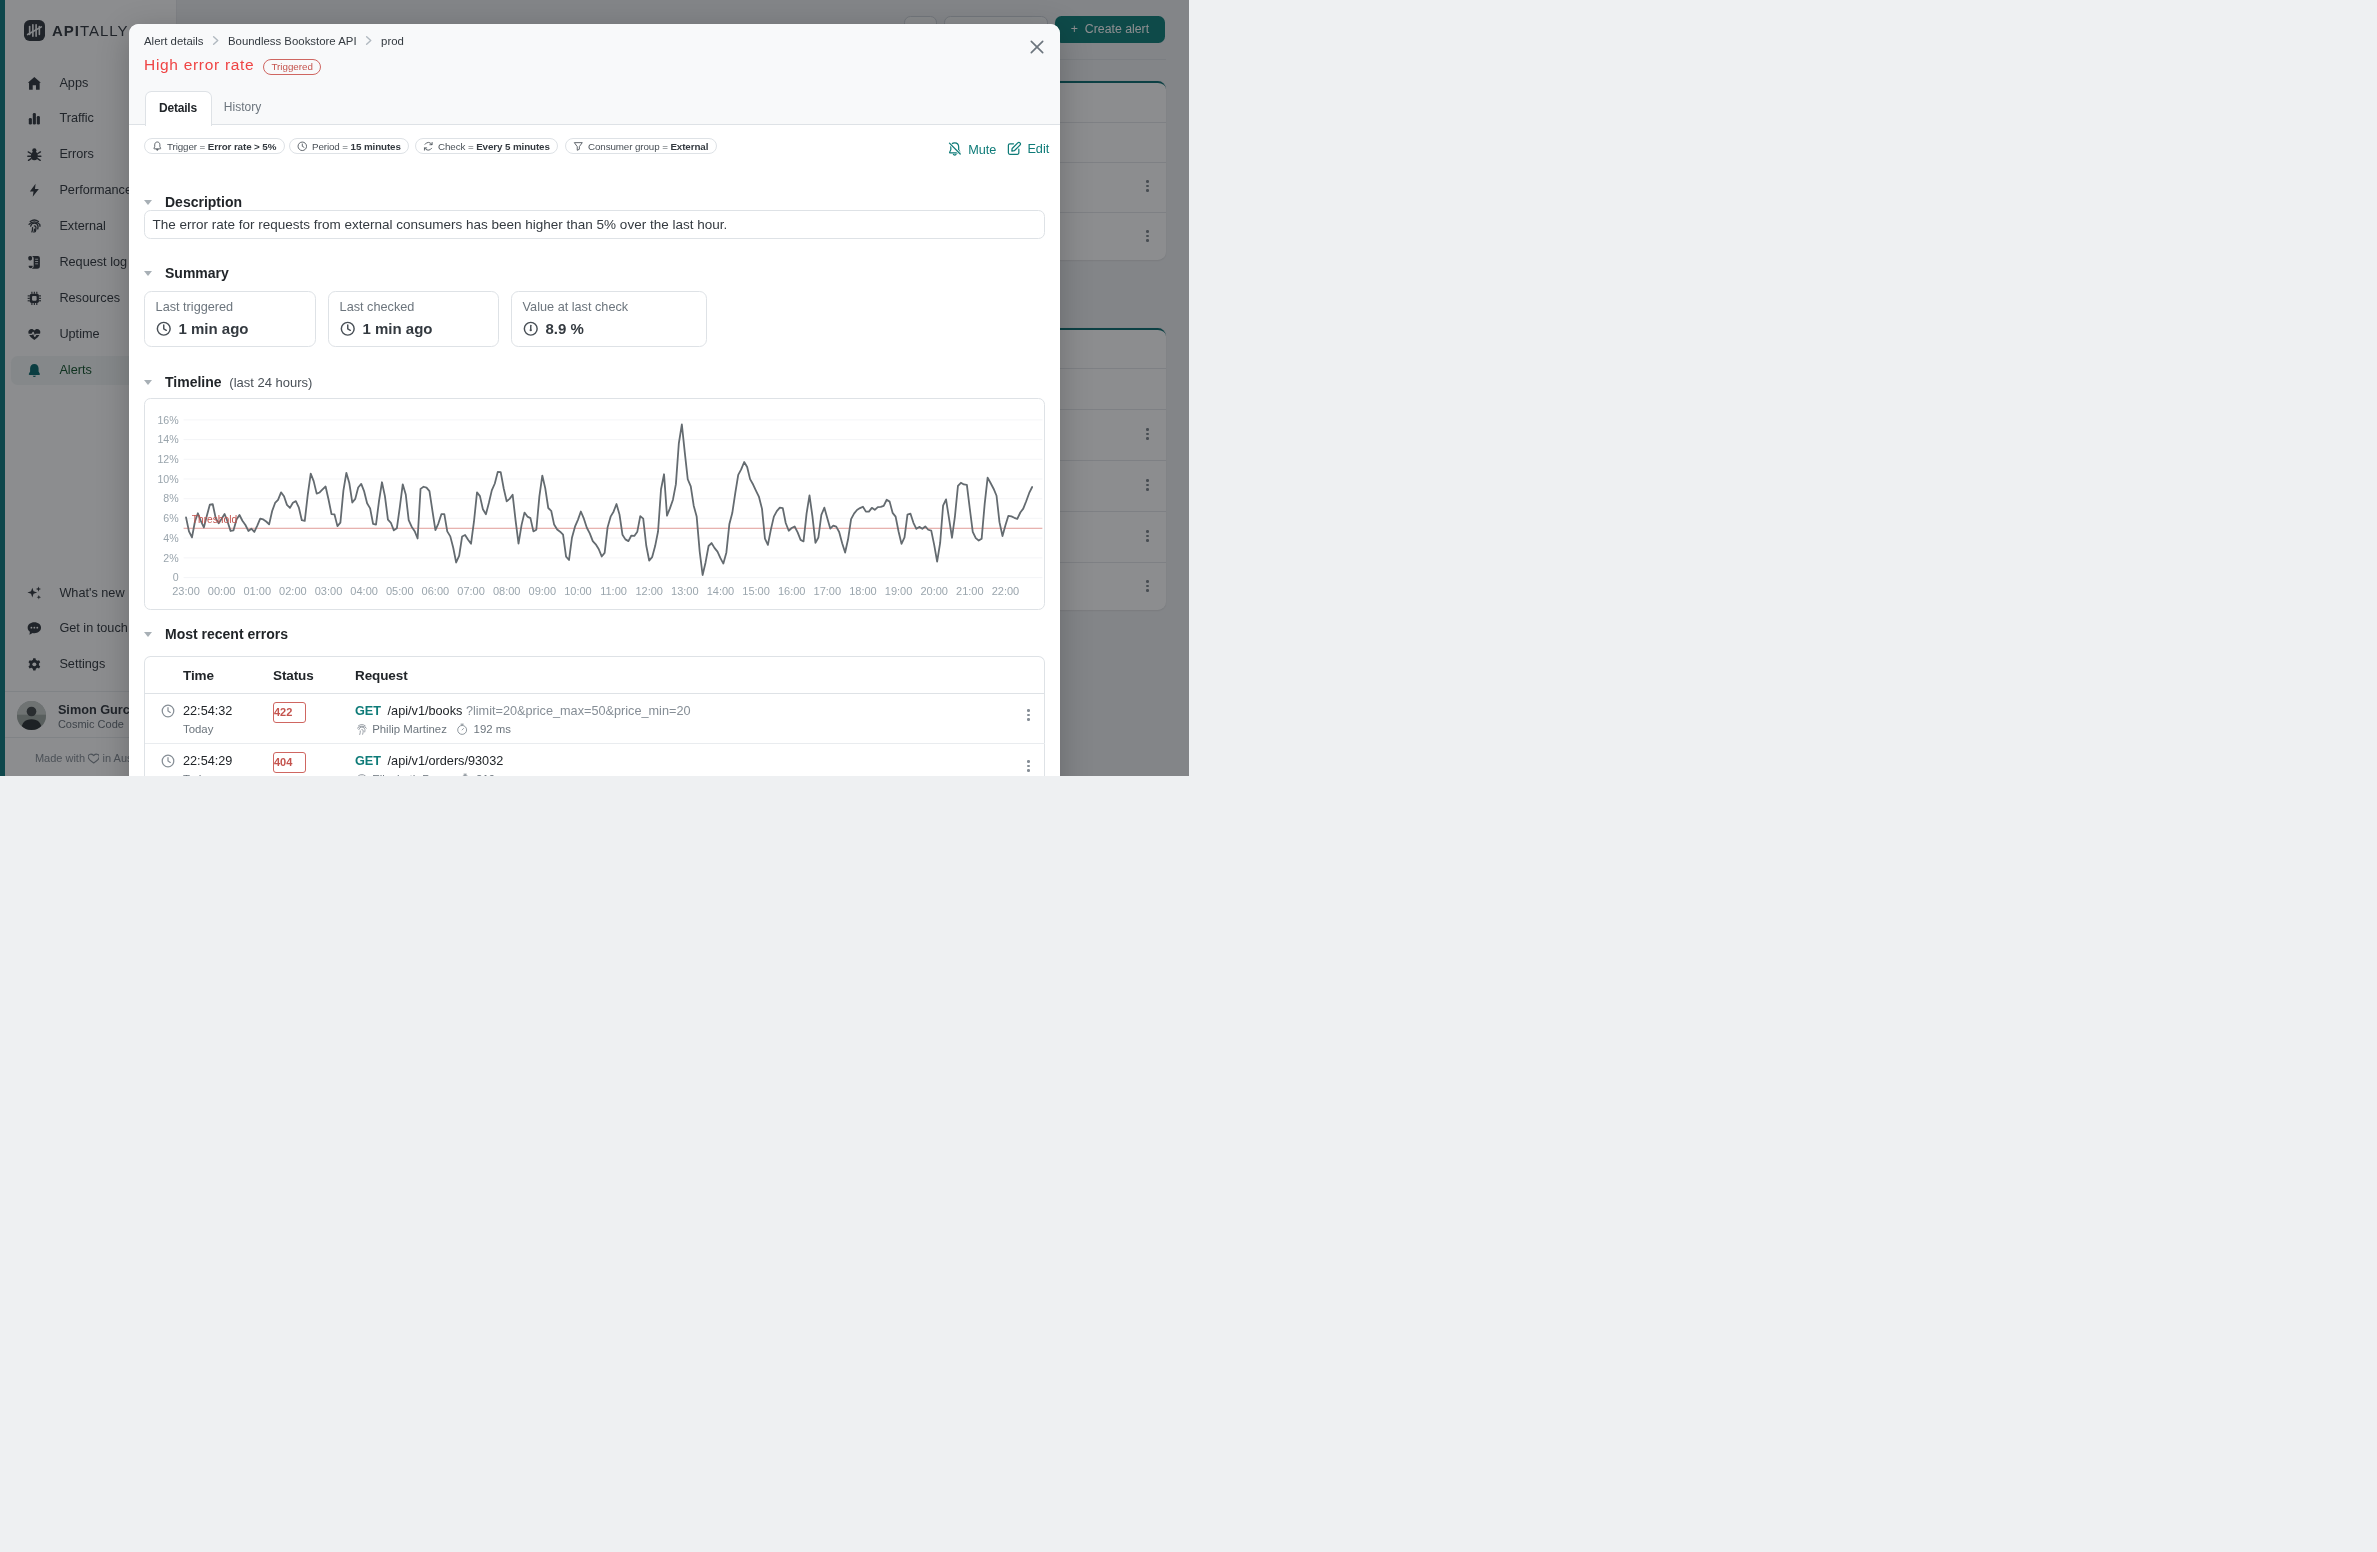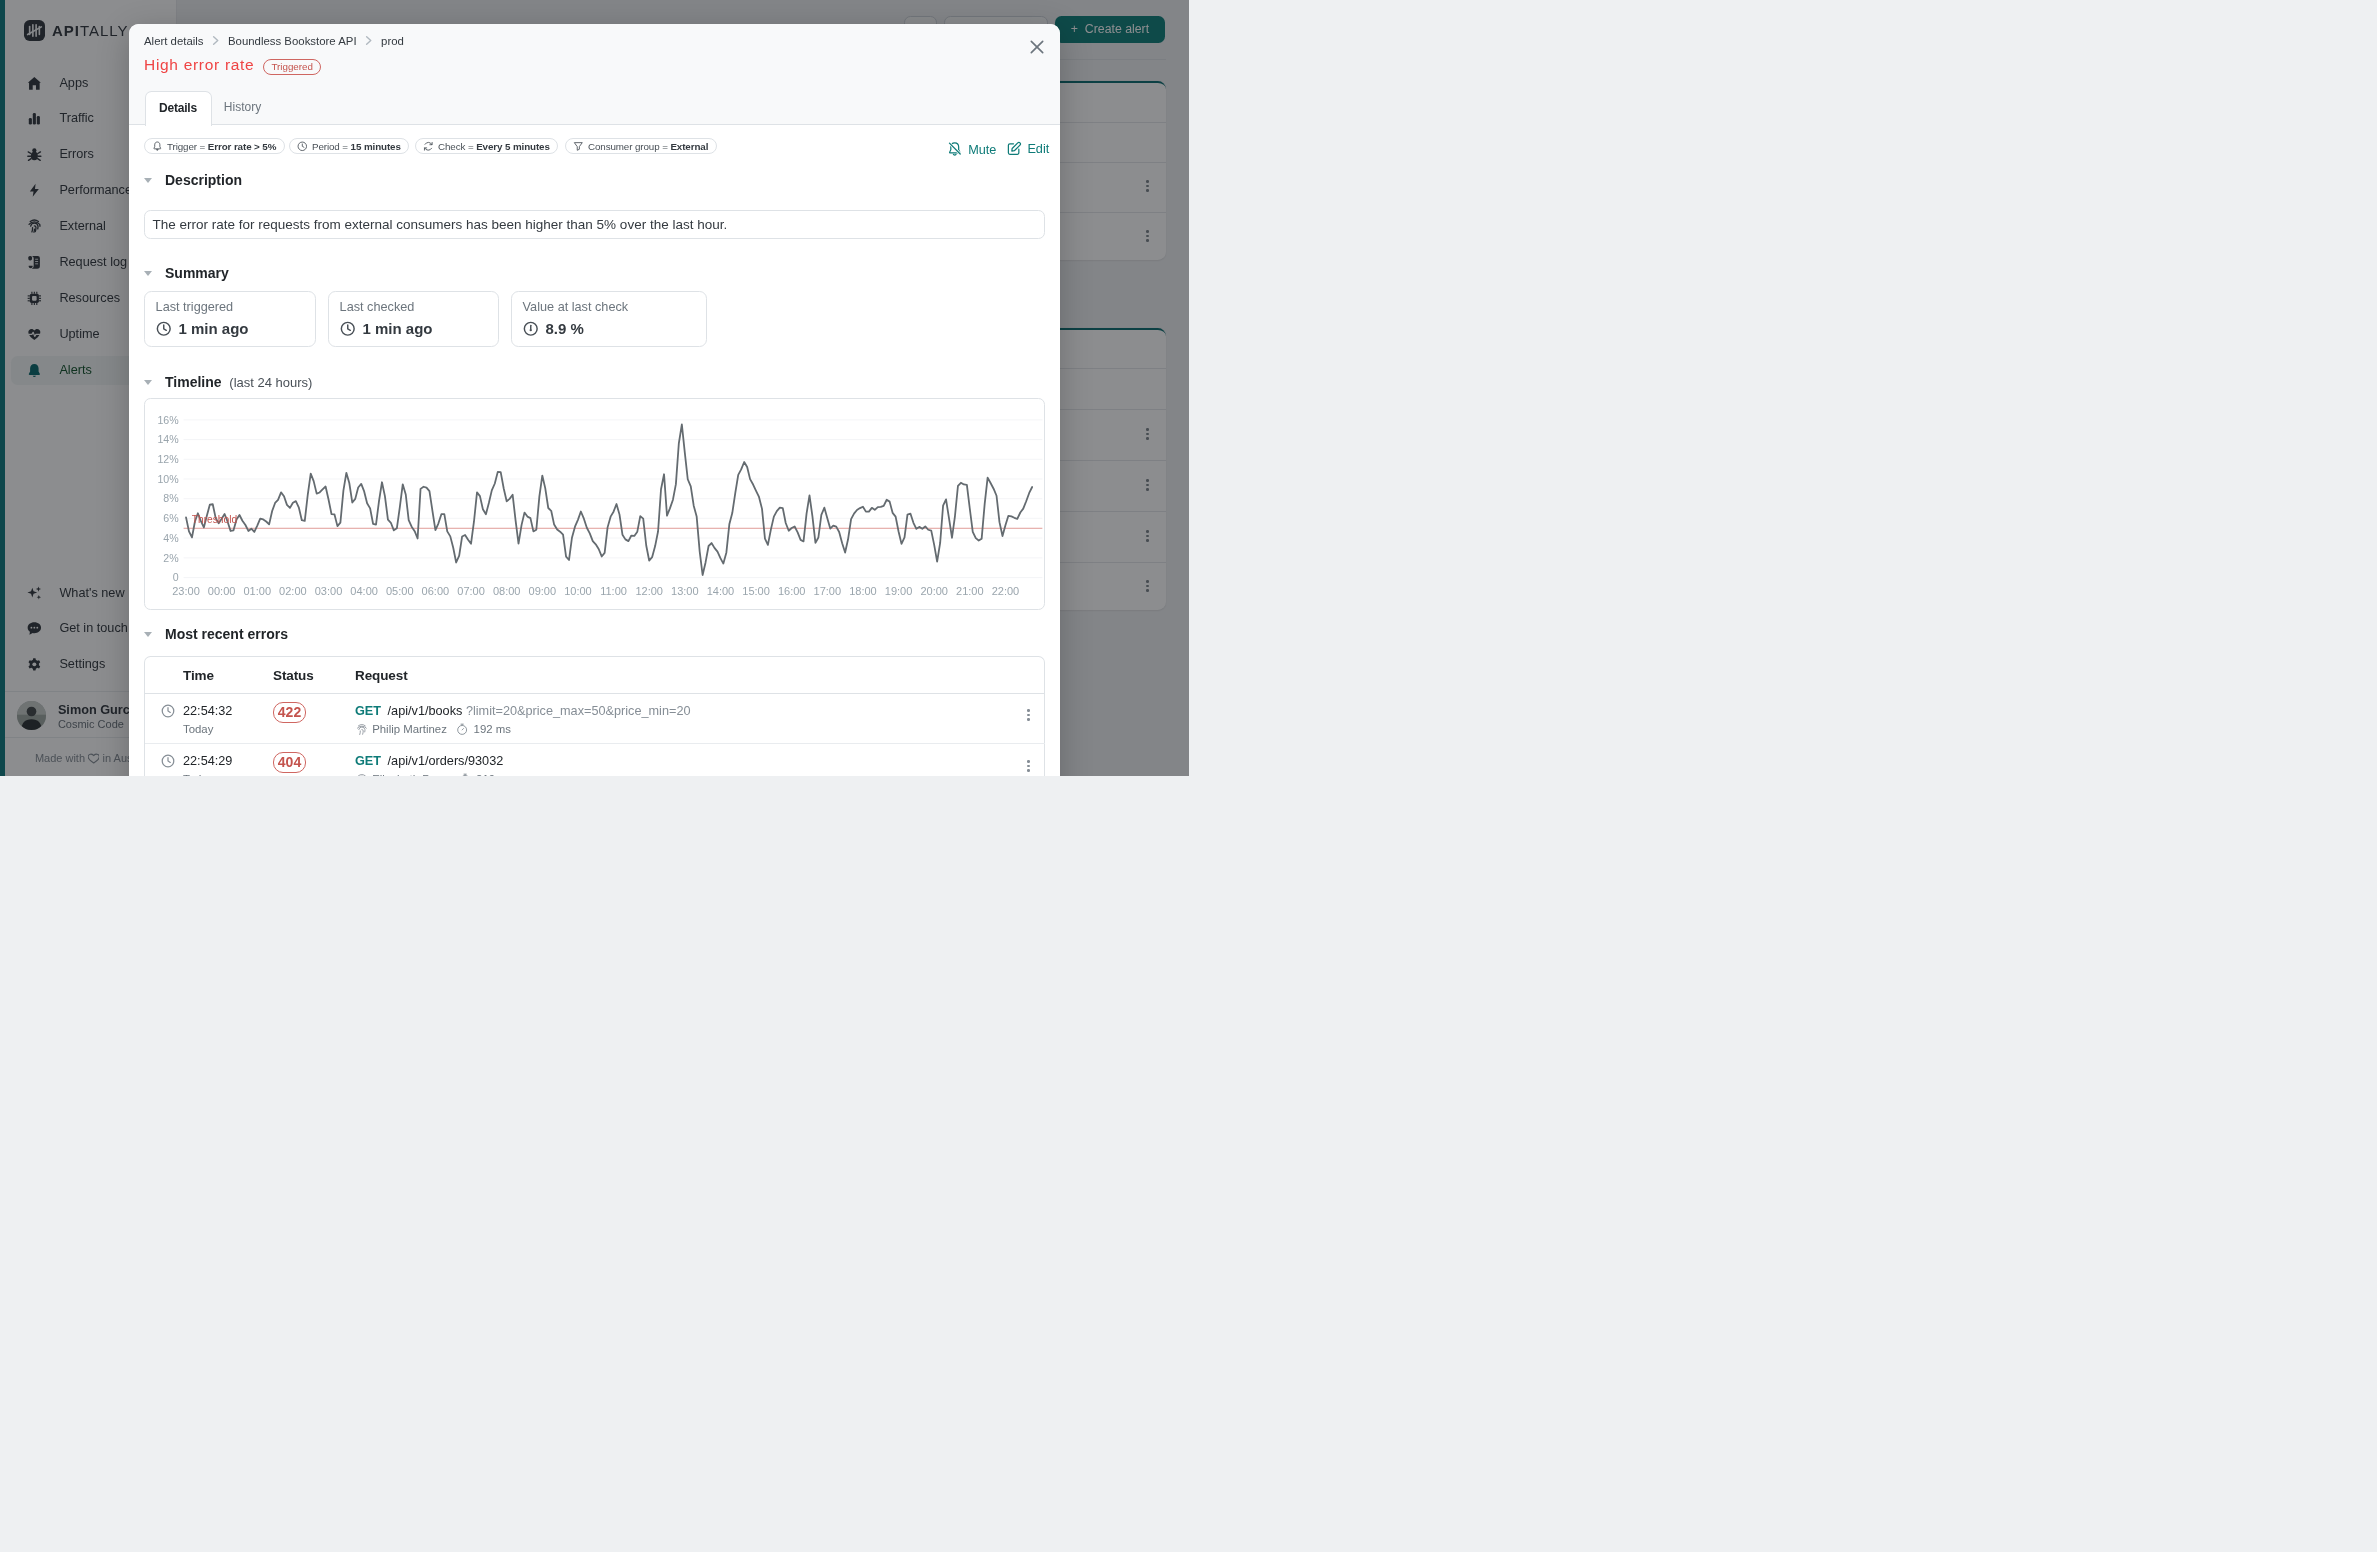--- a/index.html
+++ b/index.html
@@ -56,21 +56,21 @@
 
 #chartbox{position:absolute;left:15px;top:374px;width:901px;height:212px;border:0.8px solid #dee2e6;border-radius:6.5px}
 
 #tablebox{position:absolute;left:15px;top:632px;width:901px;height:196px;border:0.8px solid #dee2e6;border-radius:6.5px 6.5px 0 0;border-bottom:none}
 .th{position:absolute;top:10.6px;font-size:13.5px;font-weight:bold;color:#212529;letter-spacing:-0.1px}
 #thline{position:absolute;left:0;top:36px;width:900px;height:0.8px;background:#dee2e6}
 .trline{position:absolute;left:0;width:900px;height:0.8px;background:#e9ecef}
 .rowclock{position:absolute;left:15.5px;width:14px;height:14px}
 .t-time{position:absolute;left:38px;font-size:12.7px;color:#212529}
 .t-day{position:absolute;left:38px;font-size:11.4px;color:#6c757d}
-.sbadge{position:absolute;left:128px;width:33px;height:21px;border:1.2px solid #cf6661;border-radius:10px;color:#c4534d;font-size:14px;font-weight:bold;text-align:center;line-height:19.6px}
+.sbadge{position:absolute;left:128px;width:33px;height:21px;border:1.2px solid #cf6661;border-radius:3px;color:#c4534d;font-size:11px;font-weight:bold;text-align:left;line-height:19.6px}
 .req1{position:absolute;left:210px;font-size:12.7px;white-space:nowrap}
 .req1 .m{color:#0e7b78;font-weight:bold;margin-right:6.5px}
 .req1 .q{color:#868e96}
 .req2{position:absolute;left:210px;font-size:11.4px;color:#6c757d;white-space:nowrap}
 .req2 svg{vertical-align:-2.5px;margin-right:4.9px}
 .mdots{position:absolute;left:882px;width:3.3px;height:14.7px}
 .mdots i{display:block;width:2.5px;height:2.5px;border-radius:50%;background:#868e96;margin:0 0 2.1px 0}
 </style>
 </head>
 <body>
@@ -334,21 +334,21 @@
         <line x1="3" y1="2.6" x2="16.2" y2="16" stroke="#ffffff" stroke-width="3.4"></line>
         <line x1="3" y1="2.6" x2="16.2" y2="16" stroke="#0e7b78" stroke-width="1.5" stroke-linecap="round"></line>
       </svg>Mute</div>
   <div class="tlink" style="left:878px"><svg width="14.7" height="14.7" viewBox="0 0 18 18">
         <g fill="none" stroke="#0e7b78" stroke-width="1.5" stroke-linecap="round" stroke-linejoin="round">
           <path d="M8 3.5 L3.5 3.5 A1.8 1.8 0 0 0 1.7 5.3 L1.7 14.5 A1.8 1.8 0 0 0 3.5 16.3 L12.7 16.3 A1.8 1.8 0 0 0 14.5 14.5 L14.5 10"></path>
           <path d="M13.2 2.3 A1.9 1.9 0 0 1 15.9 5 L9 11.9 L5.9 12.3 L6.3 9.2 Z"></path>
         </g>
       </svg>Edit</div>
 
-  <div class="shead" style="top:148px"><span class="car"></span>Description</div>
+  <div class="shead" style="top:170px"><span class="car"></span>Description</div>
   <div id="descbox">The error rate for requests from external consumers has been higher than 5% over the last hour.</div>
 
   <div class="shead" style="top:241px"><span class="car"></span>Summary</div>
   <div class="scard" style="left:15px;width:172px">
     <div class="l1">Last triggered</div>
     <div class="l2"><svg width="15.5" height="15.5" viewBox="0 0 16 16">
           <circle cx="8" cy="8" r="6.6" fill="none" stroke="#495057" stroke-width="1.5"></circle>
           <path d="M8 4.2 L8 8 L10.6 9.6" fill="none" stroke="#495057" stroke-width="1.5" stroke-linecap="round"></path>
         </svg>1 min ago</div>
   </div>

